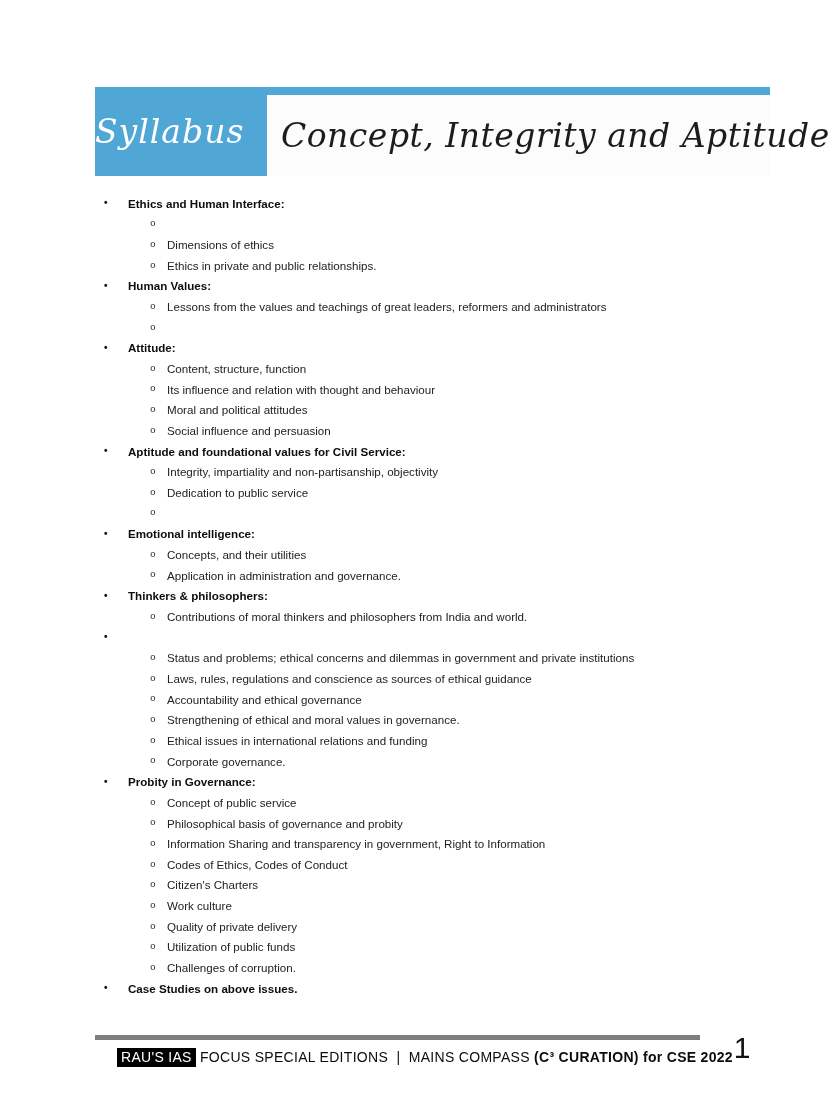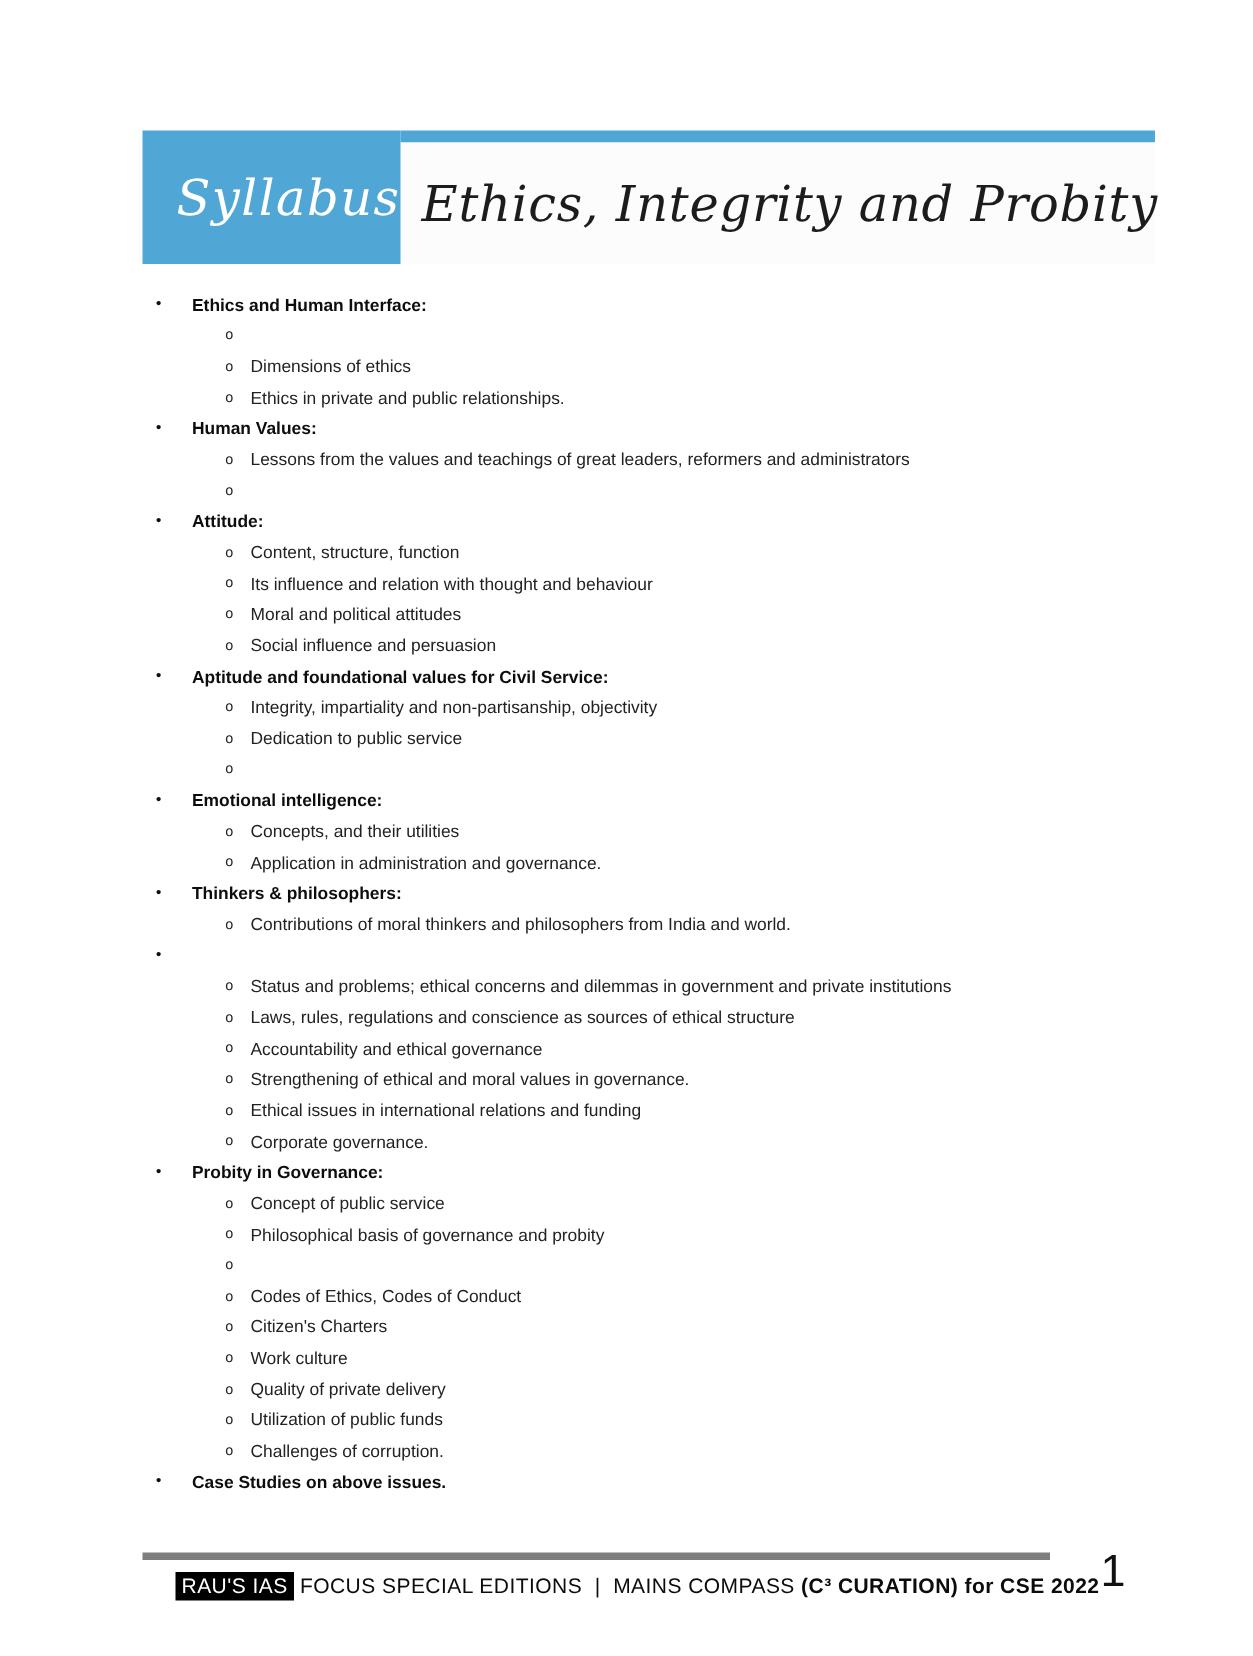--- a/index.html
+++ b/index.html
@@ -7,21 +7,21 @@
   body {
     width:835px; height:1104px; position:relative; overflow:hidden;
     font-family:"Liberation Sans", sans-serif; color:#1f1f1f;
   }
   .page { position:absolute; inset:0; background:#ffffff; }
 
   
   .banner { position:absolute; left:95px; top:87px; width:675px; height:89px; }
   .banner-badge {
     position:absolute; left:0; top:0; width:172px; height:89px;
-    background:#50a7d5; display:flex; align-items:center; justify-content:flex-end;
+    background:#50a7d5; display:flex; align-items:center; justify-content:flex-start;
     z-index:2;
   }
   .script { font-family:"DejaVu Serif", serif; font-style:italic; }
   .badge-label { color:#ffffff; font-size:33px; letter-spacing:1px; }
   .banner-topbar {
     position:absolute; left:172px; right:0; top:0; height:8px; background:#50a7d5;
   }
   .banner-title-area {
     position:absolute; left:172px; right:0; top:8px; bottom:0;
     background:#fcfcfc; display:flex; align-items:center; padding-left:14px;
@@ -68,21 +68,21 @@
 <body>
 
 <div class="page">
 
   <header class="banner">
     <div class="banner-badge">
       <span class="script badge-label">Syllabus</span>
     </div>
     <div class="banner-topbar"></div>
     <div class="banner-title-area">
-      <span class="script page-title">Ethics, Integrity and Probity</span>
+      <span class="script page-title">Concept, Integrity and Aptitude</span>
     </div>
   </header>
 
   <main class="content" id="syllabus-list">
       <div class="row l1">
         <span class="b1">•</span>
         <span class="rowtext">Ethics and Human Interface:</span>
       </div>
       <div class="row l2">
         <span class="b2">o</span>
@@ -163,21 +163,21 @@
       </div>
       <div class="row l1">
         <span class="b1">•</span>
       </div>
       <div class="row l2">
         <span class="b2">o</span>
         <span class="rowtext">Status and problems; ethical concerns and dilemmas in government and private institutions</span>
       </div>
       <div class="row l2">
         <span class="b2">o</span>
-        <span class="rowtext">Laws, rules, regulations and conscience as sources of ethical structure</span>
+        <span class="rowtext">Laws, rules, regulations and conscience as sources of ethical guidance</span>
       </div>
       <div class="row l2">
         <span class="b2">o</span>
         <span class="rowtext">Accountability and ethical governance</span>
       </div>
       <div class="row l2">
         <span class="b2">o</span>
         <span class="rowtext">Strengthening of ethical and moral values in governance.</span>
       </div>
       <div class="row l2">
@@ -195,20 +195,21 @@
       <div class="row l2">
         <span class="b2">o</span>
         <span class="rowtext">Concept of public service</span>
       </div>
       <div class="row l2">
         <span class="b2">o</span>
         <span class="rowtext">Philosophical basis of governance and probity</span>
       </div>
       <div class="row l2">
         <span class="b2">o</span>
+        <span class="rowtext">Information Sharing and transparency in government, Right to Information</span>
       </div>
       <div class="row l2">
         <span class="b2">o</span>
         <span class="rowtext">Codes of Ethics, Codes of Conduct</span>
       </div>
       <div class="row l2">
         <span class="b2">o</span>
         <span class="rowtext">Citizen's Charters</span>
       </div>
       <div class="row l2">

